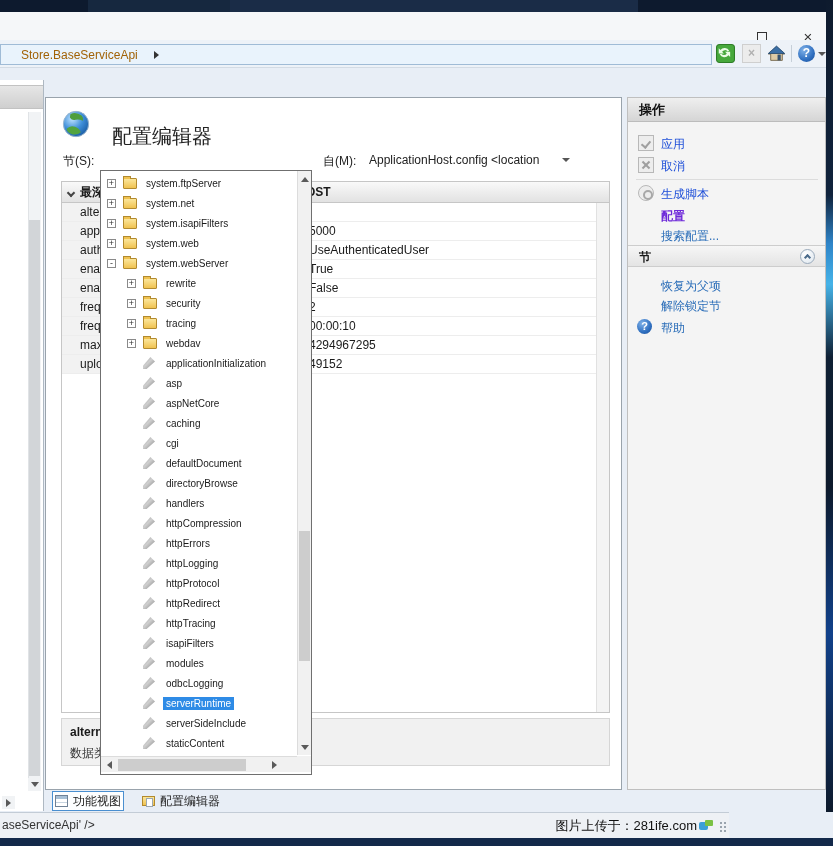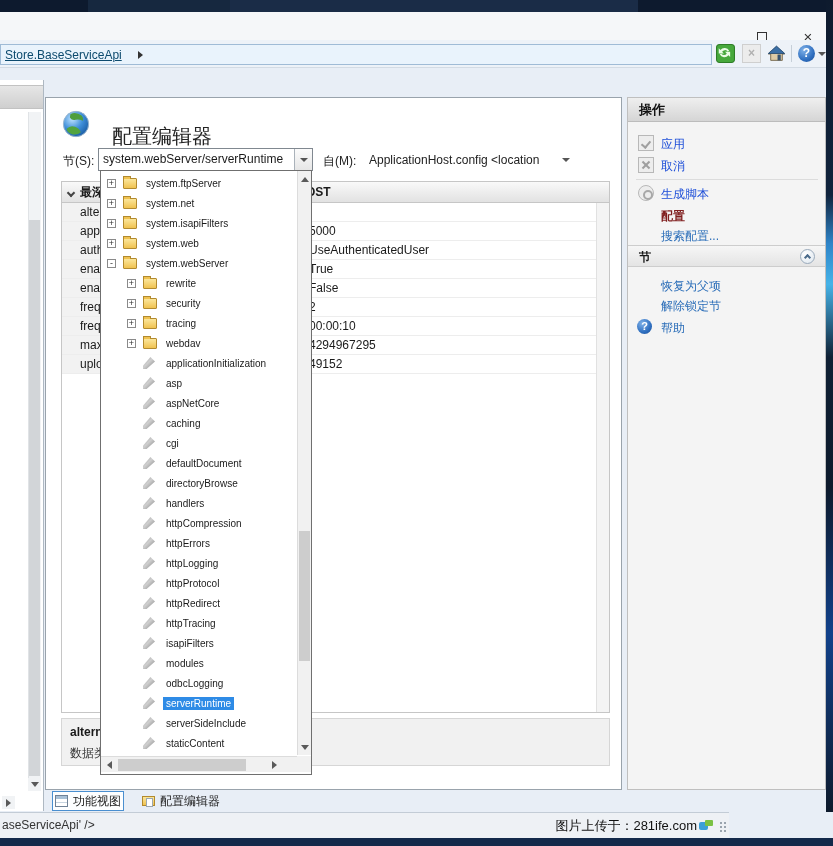--- a/index.html
+++ b/index.html
@@ -18,21 +18,21 @@
   
   .titlebar { position:absolute; left:0; top:12px; width:833px; height:28px; background:#f5f7f9; }
   .winbtn { position:absolute; top:16px; width:26px; height:19px; text-align:center; color:#333; cursor:default; }
   .winbtn.min { left:703px; } .winbtn.max { left:749px; } .winbtn.close { left:795px; font-size:15px; line-height:18px; }
   .min-glyph { display:inline-block; width:11px; height:2px; background:#333; margin-top:12px; }
   .max-glyph { display:inline-block; width:10px; height:10px; border:1px solid #333; margin-top:4px; }
 
   
   .toolbar { position:absolute; left:0; top:40px; width:833px; height:28px; background:#edf2f8; border-bottom:1px solid #d3dbe4; }
   .addr-box { position:absolute; left:0; top:4px; width:712px; height:21px; background:#e9f3fc; border:1px solid #9fbbd6; display:flex; align-items:center; }
-  .addr-text { padding-left:4px; color:#0c4a6e; white-space:nowrap;text-decoration:underline; }
+  .addr-text { padding-left:20px; color:#a16207; white-space:nowrap; }
   .tri-right { width:0; height:0; border-top:4px solid transparent; border-bottom:4px solid transparent; border-left:5px solid #333; margin-left:16px; }
   .tb-ic { position:absolute; top:4px; width:19px; height:19px; }
   .ic-stop { background:#ececec; border:1px solid #cfcfcf; color:#b0b0b0; text-align:center; line-height:16px; font-size:12px; font-weight:bold; }
   .tb-sep { position:absolute; left:791px; top:5px; width:1px; height:17px; background:#c6cfd8; }
   .help-ic { border-radius:50%; background:radial-gradient(circle at 35% 30%,#7fb1e8,#2f6fc0 60%,#1c4e96); color:#fff; font-weight:bold; text-align:center; }
   .tb-help { position:absolute; left:798px; top:5px; width:17px; height:17px; font-size:12px; line-height:17px; }
   .tri-down { width:0; height:0; border-left:4px solid transparent; border-right:4px solid transparent; border-top:4px solid #555; }
   .tb-caret { position:absolute; left:818px; top:12px; }
 
   
@@ -119,21 +119,21 @@
   .gicon.crs::before,.gicon.crs::after { content:""; position:absolute; left:6px; top:2px; width:2px; height:10px; background:#9f9f9f; }
   .gicon.crs::before { transform:rotate(45deg); } .gicon.crs::after { transform:rotate(-45deg); }
   .gicon.scr { border-radius:50%; }
   .gicon.scr::after { content:""; position:absolute; left:4px; top:4px; width:6px; height:6px; border:2px solid #a8a8a8; border-radius:50%; }
   .adivider { position:absolute; left:8px; width:182px; height:1px; background:#dcdcdc; }
   .asect { position:absolute; left:0; width:100%; height:22px; background:linear-gradient(#f6f6f6,#e4e4e4); border-top:1px solid #cdcdcd; border-bottom:1px solid #cdcdcd; }
   .asect .atitle { position:absolute; left:11px; top:3px; font-weight:bold; }
   .collapse-circle { position:absolute; right:10px; top:3px; width:15px; height:15px; border:1px solid #9aaabb; border-radius:50%; background:radial-gradient(circle at 35% 30%,#ffffff,#dde6ee); display:flex; align-items:center; justify-content:center; }
   .chev-up { width:5px; height:5px; border-left:2px solid #4a6a8a; border-top:2px solid #4a6a8a; transform:rotate(45deg); margin-top:2px; }
   .a-help-ic { position:absolute; left:9px; top:1px; width:15px; height:15px; font-size:11px; line-height:15px; }
-  .bold-heading { font-weight:bold; color:#7f1d1d; }
+  .bold-heading { font-weight:bold; color:#6d28d9; }
 
   
   .statusbar { position:absolute; left:0; top:812px; width:729px; height:26px; background:#eef1f5; border-top:1px solid #c3ccd6; }
   .status-text { position:absolute; left:2px; top:5px; color:#333; }
   .watermark { position:absolute; right:16px; top:4px; font-size:13px; color:#111; display:flex; align-items:center; gap:2px; }
   .wm-ic { position:relative; width:14px; height:12px; }
   .wm-ic .b1 { position:absolute; left:0; top:2px; width:9px; height:8px; background:#3aa0d8; border-radius:2px; }
   .wm-ic .b2 { position:absolute; left:6px; top:0; width:8px; height:6px; background:#7ac143; border-radius:1px; }
   .grip { position:absolute; right:2px; top:8px; width:8px; height:12px;
           background:radial-gradient(circle,#9aa4ae 1px,transparent 1.5px); background-size:4px 4px; }
@@ -196,26 +196,20 @@
             <stop offset="100%" stop-color="#1b5ea6"></stop>
       </radialGradient>
         </defs>
       <circle cx="16" cy="16" r="13.5" fill="url(#gG)" stroke="#9ab4cc"></circle>
       <path d="M6 21 q4-4 9-2 q5 2 6 6 q-5 4-11 1 q-4-2-4-5z" fill="#52a43f"></path>
       <path d="M10 5.5 q6-3 12 1.5 q2.5 3 1.5 5.5 q-5-2-8-1 q-4 1-6-2.5z" fill="#4f9e3d"></path>
     </svg>
     <div class="page-title">配置编辑器</div>
 
     <div class="lbl" style="left:17px; top:55px">节(S):</div>
-    <div class="combo">
-      <span class="combo-text">system.webServer/serverRuntime</span>
-      <span class="combo-btn">
-          <span class="tri-down"></span>
-        </span>
-    </div>
     <div class="lbl" style="left:277px; top:55px">自(M):</div>
     <div class="from-value">ApplicationHost.config  &lt;location</div>
     <div class="tri-down from-caret"></div>
 
     <div class="grid">
       <div class="ghead">
         <span class="ghead-chev"></span>
         <span class="ghead-text">最深层路径: MACHINE/WEBROOT/APPHOST</span>
       </div>
       <div class="grid-rows">

